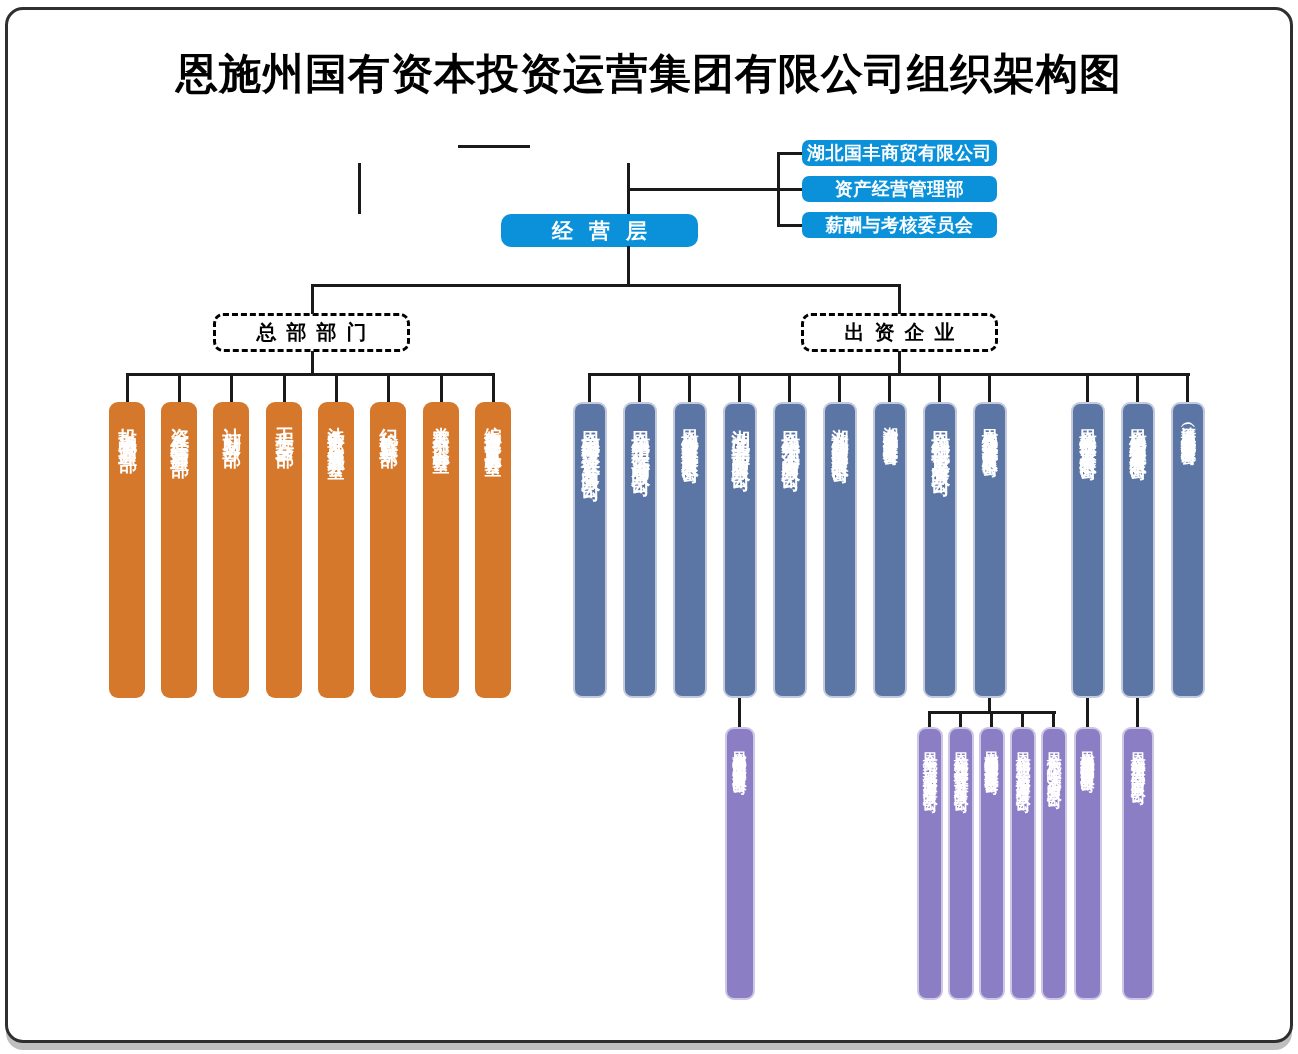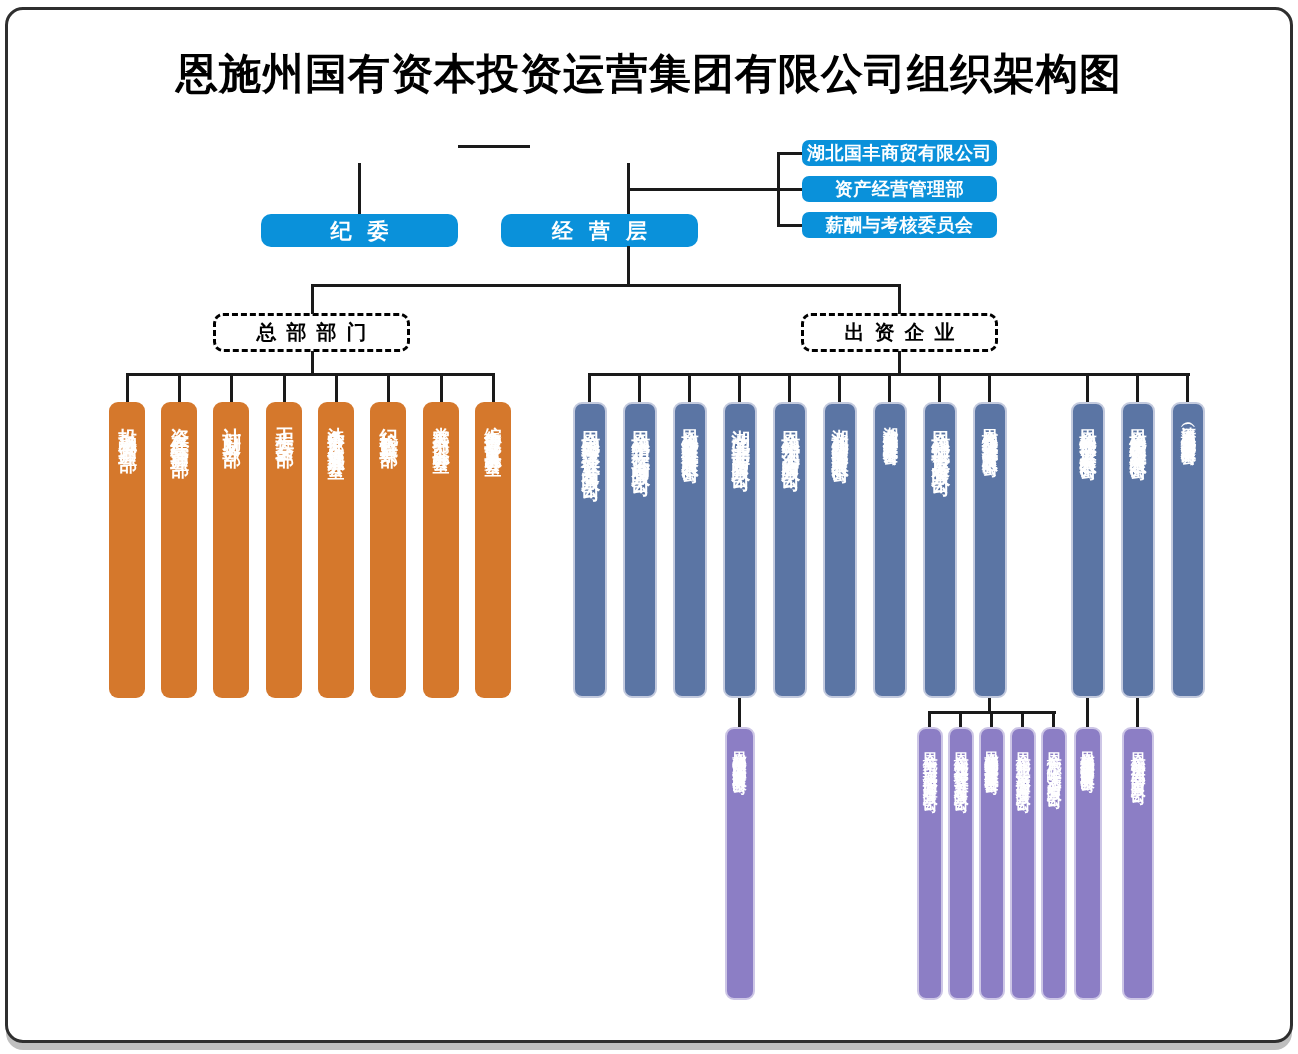--- a/index.html
+++ b/index.html
@@ -39,21 +39,20 @@
   
   .ln { position:absolute; background:#1a1a1a; }
 </style>
 </head>
 <body>
 
 <div class="canvas">
   <div class="frame"></div>
   <div class="title">恩施州国有资本投资运营集团有限公司组织架构图</div>
 
-  <div class="gbox" style="left:261px;top:214px">纪委</div>
   <div class="gbox" style="left:501px;top:214px">经营层</div>
 
   <div class="cbox" style="top:140px">湖北国丰商贸有限公司</div>
   <div class="cbox" style="top:176px">资产经营管理部</div>
   <div class="cbox" style="top:212px">薪酬与考核委员会</div>
 
   <div class="dbox" style="left:801px">出资企业</div>
   <div class="dbox" style="left:213px">总部部门</div>
 
   <div class="ln" style="left:458px;top:145px;width:72px;height:3px"></div>

